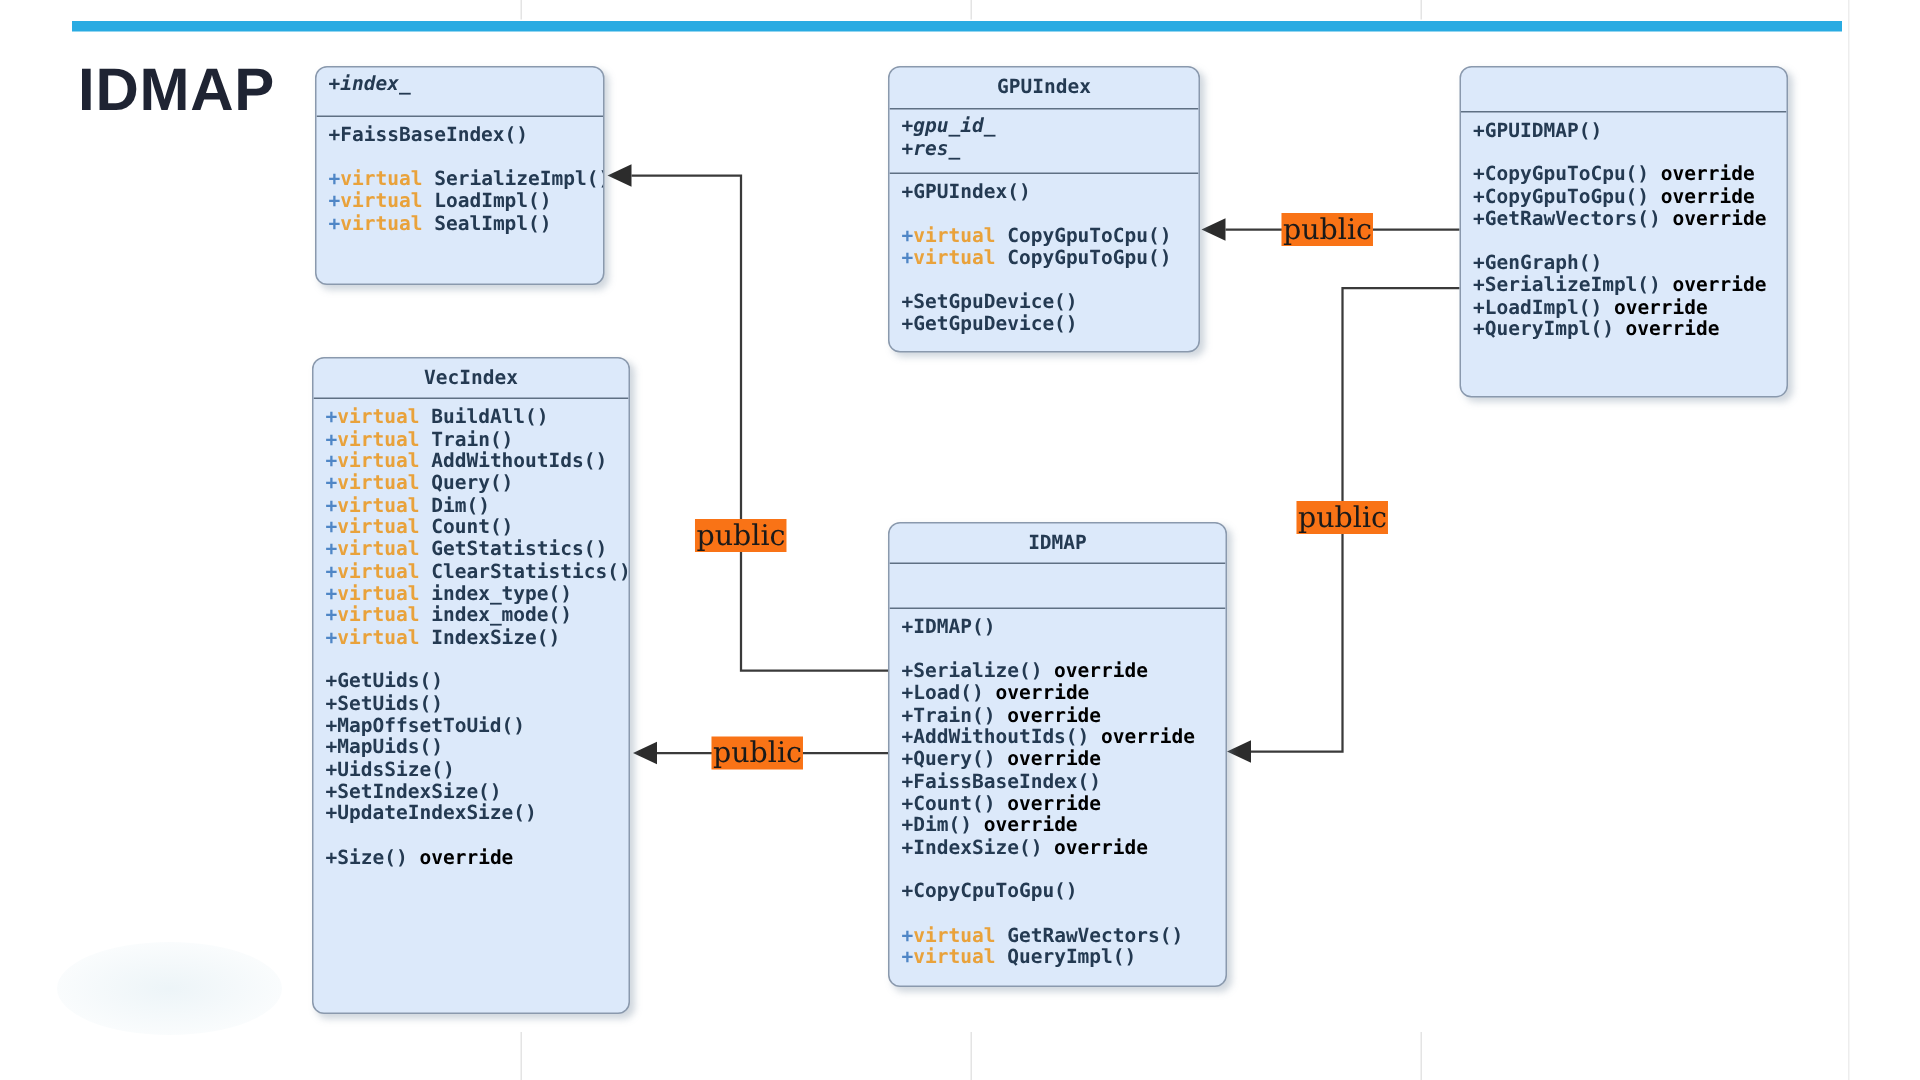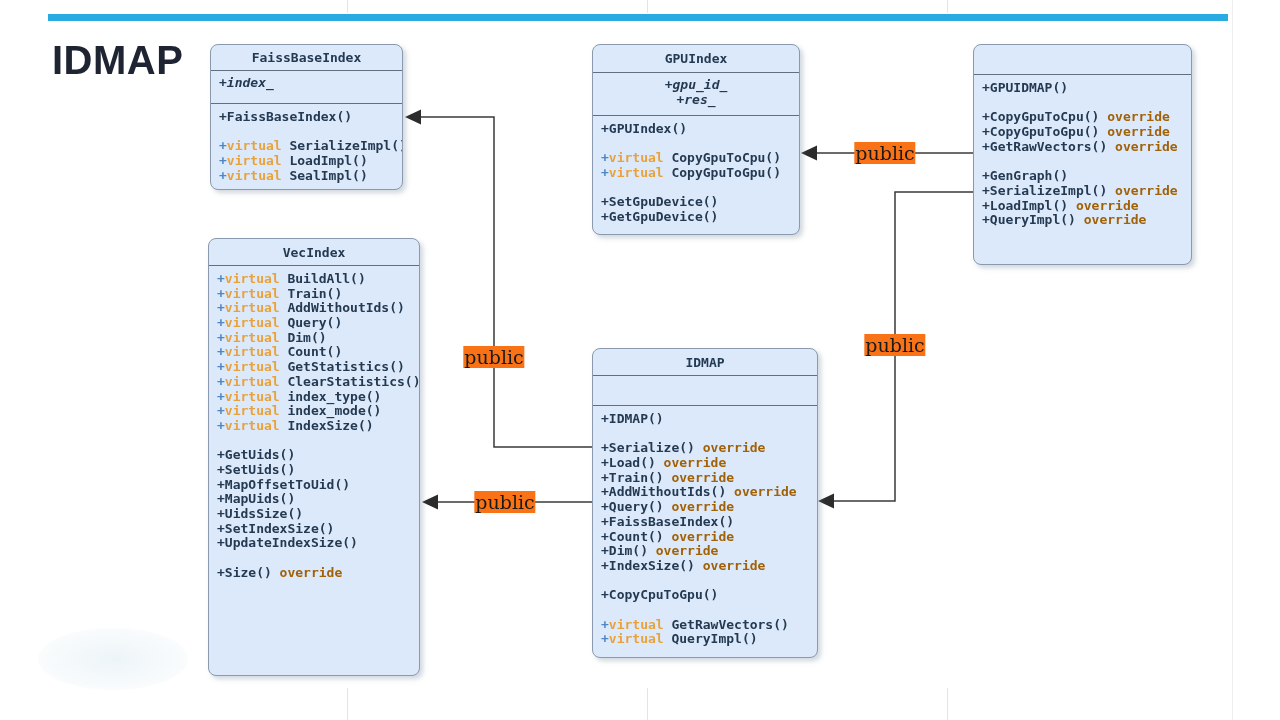--- a/index.html
+++ b/index.html
@@ -24,28 +24,28 @@
   .box { position:absolute; background:#dce9fa; border:1px solid #8a99ad; border-radius:8px;
          box-shadow:3px 3px 5px rgba(120,140,160,0.35);
          display:flex; flex-direction:column; box-sizing:border-box; overflow:hidden;
          font-family:"DejaVu Sans Mono", monospace; font-weight:bold; color:#243a52; }
   .box-title   { display:flex; align-items:center; justify-content:center;
                  border-bottom:1px solid #5f7083; font-size:13px; flex:0 0 auto; box-sizing:border-box; }
   .box-attrs   { border-bottom:1px solid #5f7083; padding:5px 8px 0; flex:0 0 auto; box-sizing:border-box;font-style:italic; }
   .box-methods { padding:6px 8px 0; flex:1 1 auto; box-sizing:border-box; }
   .m-line { font-size:13px; line-height:14.7px; height:14.7px; white-space:pre; }
   .kw-virtual  { color:#e9a23b; }
-  .kw-override { color:#a16207; }
+  .kw-override { color:#000000; }
   .plus-v      { color:#4f86c6; }
 
   
   #box-faiss    { left:210px; top:44px;  width:193px; height:146px; }
   #box-faiss    .box-title { height:26px; } #box-faiss    .box-attrs { height:33px; }
   #box-gpuindex { left:592px; top:44px;  width:208px; height:191px; }
-  #box-gpuindex .box-title { height:28px; } #box-gpuindex .box-attrs { height:43px;text-align:center; }
+  #box-gpuindex .box-title { height:28px; } #box-gpuindex .box-attrs { height:43px; }
   #box-gpuidmap { left:973px; top:44px;  width:219px; height:221px; }
   #box-gpuidmap .box-title { height:26px; } #box-gpuidmap .box-attrs { height:30px; }
   #box-vecindex { left:208px; top:238px; width:212px; height:438px; }
   #box-vecindex .box-title { height:27px; } #box-vecindex .box-attrs { height:88px; }
   #box-idmap    { left:592px; top:348px; width:226px; height:310px; }
   #box-idmap    .box-title { height:27px; } #box-idmap    .box-attrs { height:30px; }
 
   .edges-svg { position:absolute; inset:0; width:1280px; height:720px; pointer-events:none; }
   .edge-label { position:absolute; transform:translate(-50%,-50%);
                 font-family:"DejaVu Serif", serif; font-size:19px; color:#1a1a1a;
@@ -84,21 +84,20 @@
       <polygon points="818,501 834,493.5 834,508.5"></polygon>
     </g>
   </svg>
 
   <div class="edge-label" style="left:494px; top:357px;">public</div>
   <div class="edge-label" style="left:505px; top:502px;">public</div>
   <div class="edge-label" style="left:885px; top:153px;">public</div>
   <div class="edge-label" style="left:895px; top:345px;">public</div>
 
   <div class="box" id="box-faiss">
-    <div class="box-title">FaissBaseIndex</div>
     <div class="box-attrs">
         <div class="m-line">+index_</div>
       </div>
     <div class="box-methods">
         <div class="m-line"><span>+</span><span>FaissBaseIndex()</span></div>
         <div class="m-line"></div>
         <div class="m-line"><span class="plus-v">+</span><span class="kw-virtual">virtual </span><span>SerializeImpl()</span></div>
         <div class="m-line"><span class="plus-v">+</span><span class="kw-virtual">virtual </span><span>LoadImpl()</span></div>
         <div class="m-line"><span class="plus-v">+</span><span class="kw-virtual">virtual </span><span>SealImpl()</span></div>
       </div>

